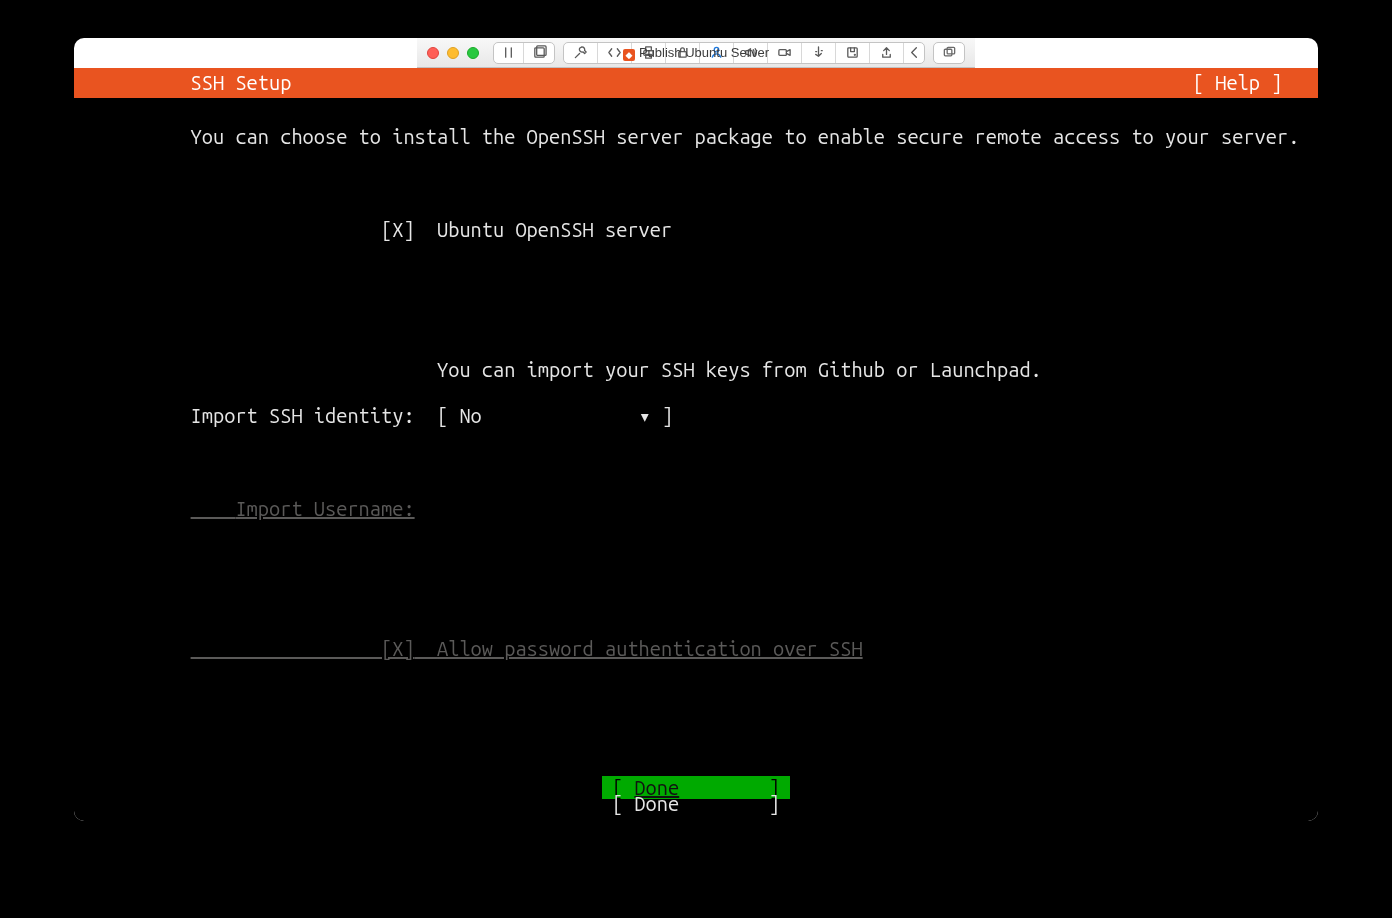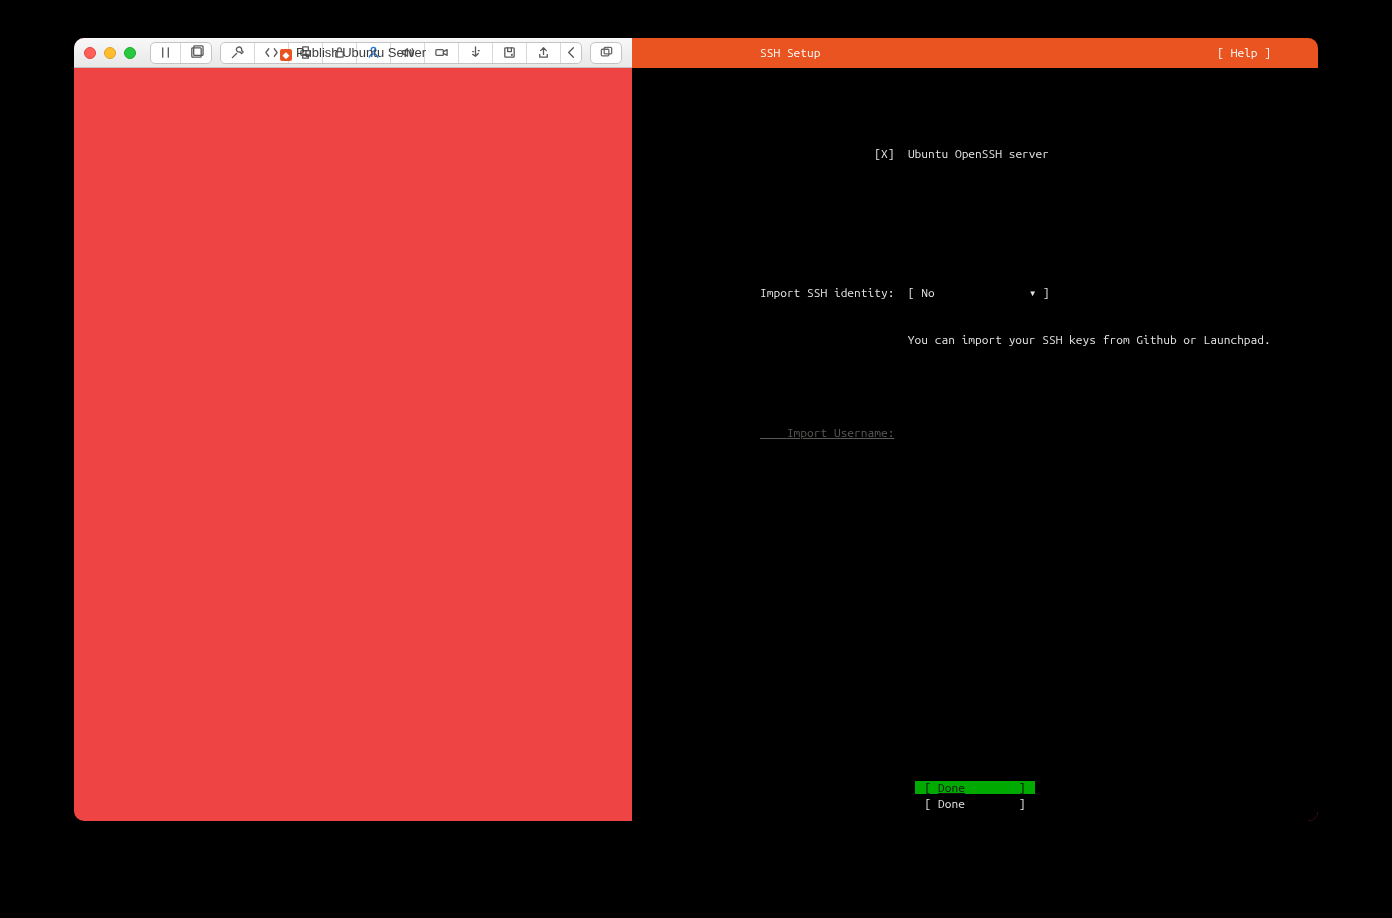--- a/index.html
+++ b/index.html
@@ -10,26 +10,27 @@
       font-family: -apple-system, BlinkMacSystemFont, "Segoe UI", sans-serif;
       overflow: hidden;
       display: flex;
       align-items: flex-start;
       justify-content: center;
       padding-top: 38px;
     }
     .window {
       width: 1244px;
       height: 783px;
-      background: #ef4444;
+      background: #ffffff;
       border-radius: 10px;
       overflow: hidden;
       box-shadow: 0 10px 40px rgba(0,0,0,0.5);
       display: flex;
-      flex-direction: row;
+      flex-direction: column;
+      align-items: center;
     }
     
     .titlebar {
       height: 30px;
       background: linear-gradient(180deg, #f8f8f8, #e8e8e8);
       border-bottom: 1px solid #c2c2c2;
       display: flex;
       align-items: center;
       position: relative;
       padding: 0 10px;
@@ -90,21 +91,21 @@
       border-radius: 5px;
       background:#fff;
       display:flex;align-items:center;justify-content:center;
       color:#6a6a6a;
     }
     
     .vm {
       flex: 1;
       background:#000;
       font-family: "Ubuntu Mono", "DejaVu Sans Mono", Menlo, monospace;
-      font-size: 12px;
+      font-size: 20px;
       line-height: 15.5px;
       color:#fff;
       letter-spacing:0;
       white-space: pre;
       position:relative;
       display:flex;
       flex-direction:column;
     }
     .hdr {
       background:#e95420;
@@ -245,30 +246,32 @@
     </div>
   </div>
 
   <div class="vm">
     <div class="hdr">
       <span>SSH Setup</span>
       <span class="help">[ Help ]</span>
     </div>
 
     <div class="body">
+      <div class="row">You can choose to install the OpenSSH server package to enable secure remote access to your server.</div>
       <div class="row"></div>
       <div class="row">                 <span>[X]</span>  <span>Ubuntu OpenSSH server</span></div>
       <div class="row"></div>
       <div class="row"></div>
+      <div class="row">                      <span>You can import your SSH keys from Github or Launchpad.</span></div>
       <div class="row"><span>Import SSH identity:</span>  <span><span>[</span> <span>No</span>              <span>▾</span> <span>]</span></span></div>
-      <div class="row">                      <span>You can import your SSH keys from Github or Launchpad.</span></div>
       <div class="row"></div>
       <div class="row dim">    <span>Import Username:</span></div>
       <div class="row"></div>
       <div class="row"></div>
+      <div class="row dim">                 <span>[X]</span>  <span>Allow password authentication over SSH</span></div>
     </div>
 
     <div class="footer">
       <div class="row"><span class="done-btn"><span>[</span> <span class="done-inner">Done</span><span>        </span><span>]</span></span></div>
       <div class="row">[ Done        ]</div>
     </div>
   </div>
 
 </div>
 

